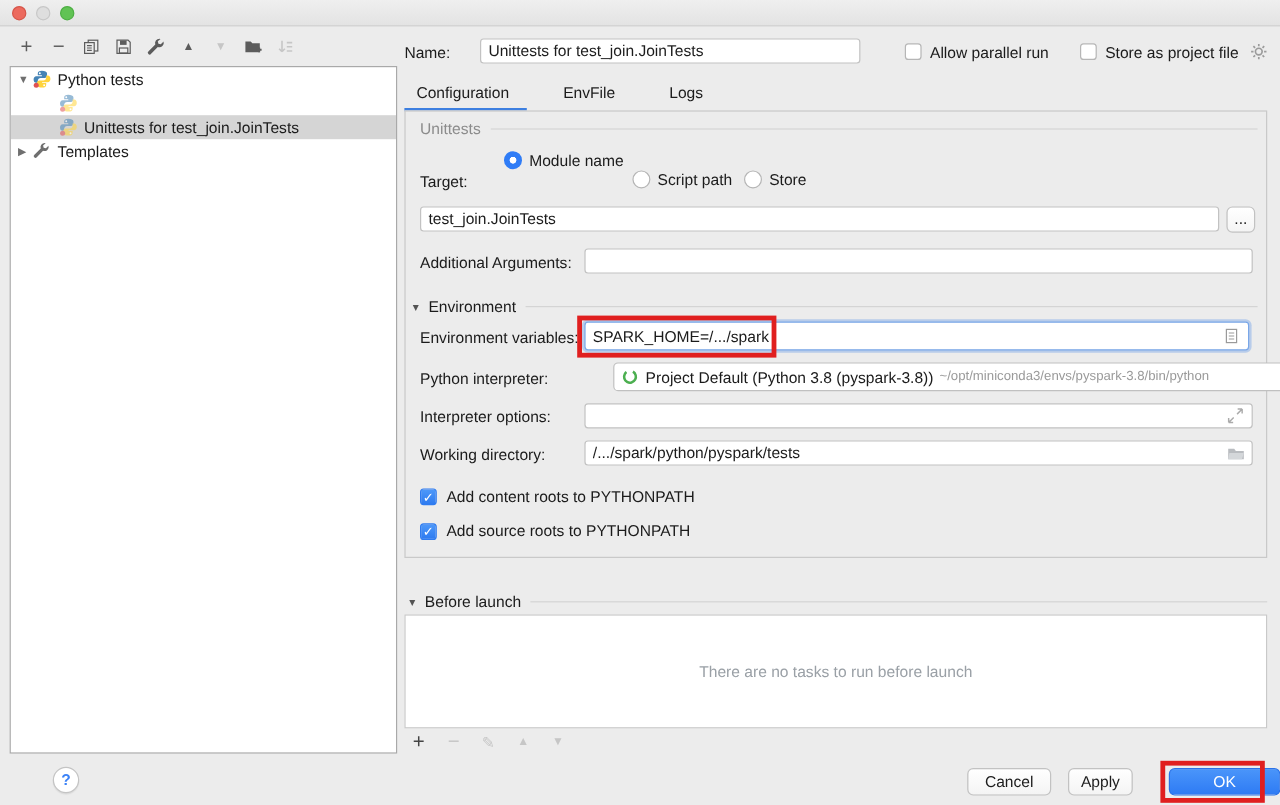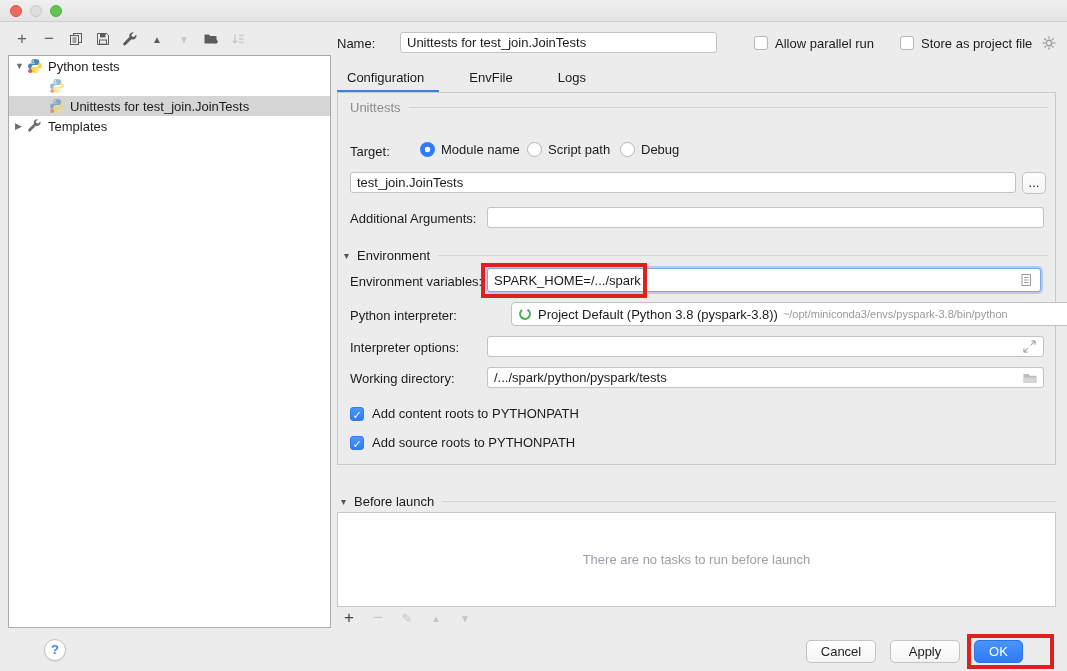--- a/index.html
+++ b/index.html
@@ -211,31 +211,31 @@
 </div>
 
 <div class="form-panel"></div>
 
 <div class="sep graytxt" style="left:350px;top:100px;width:698px">
   <span>Unittests</span>
   <span class="line"></span>
 </div>
 
 <span class="lbl" style="left:350px;top:141px">Target:</span>
-<div class="abs radrow" style="left:420px;top:142px">
+<div class="abs radrow" style="left:420px;top:126px">
   <span class="radio sel"></span>
   <span>Module name</span>
 </div>
 <div class="abs radrow" style="left:527px;top:142px">
   <span class="radio"></span>
   <span>Script path</span>
 </div>
 <div class="abs radrow" style="left:620px;top:142px">
   <span class="radio"></span>
-  <span>Debug</span>
+  <span>Store</span>
 </div>
 
 <span class="abs" style="left:350px;top:172px;width:666px">
   <input class="field" value="test_join.JoinTests" style="">
 </span>
 <button class="btn" style="left:1022px;top:172px;width:24px;height:22px;line-height:18px">...</button>
 
 <span class="lbl" style="left:350px;top:208px">Additional Arguments:</span>
 <span class="abs" style="left:487px;top:207px;width:557px">
   <input class="field" value="" style="">
@@ -320,16 +320,16 @@
 <div class="bl-toolbar">
   <span class="tbi txt" style="color:#444">+</span>
   <span class="tbi txt disabled">−</span>
   <span class="tbi disabled" style="font-size:13px">✎</span>
   <span class="tbi small disabled">▲</span>
   <span class="tbi small disabled">▼</span>
 </div>
 
 <div class="help-btn">?</div>
 <button class="btn" style="left:806px;top:640px;width:70px">Cancel</button>
-<button class="btn" style="left:890px;top:640px;width:70px">Apply</button>
-<button class="btn primary" style="left:974px;top:640px;width:49px">OK</button>
+<button class="btn" style="left:890px;top:640px;width:54px">Apply</button>
+<button class="btn primary" style="left:974px;top:640px;width:93px">OK</button>
 
 <div class="annot" style="left:967px;top:634px;width:87px;height:35px"></div>
 
 </body></html>

